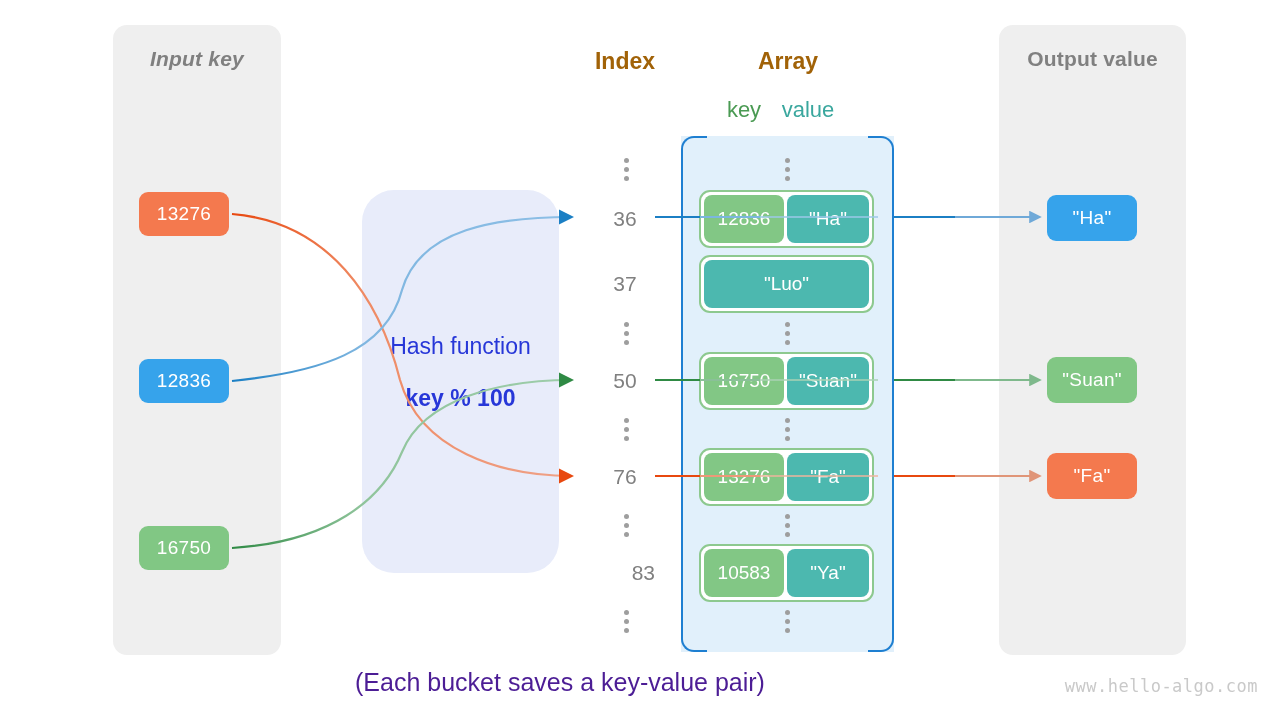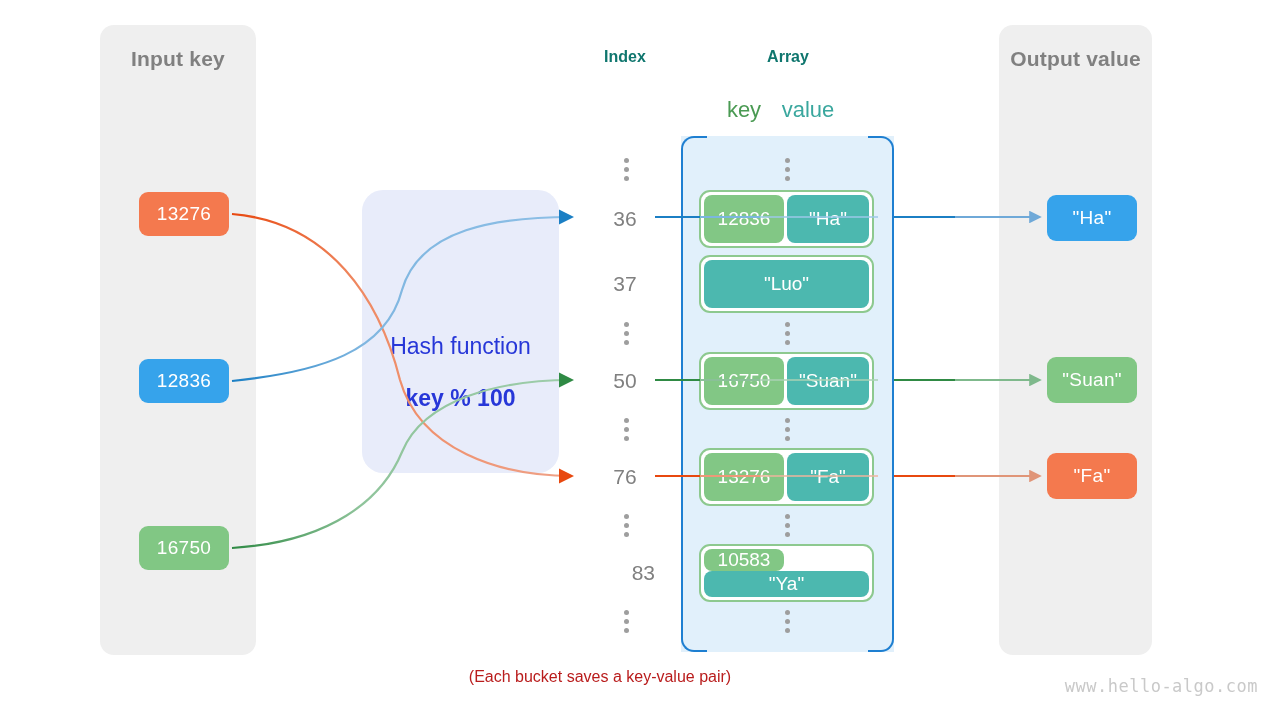--- a/index.html
+++ b/index.html
@@ -14,41 +14,41 @@
   .panel{
     position:absolute;background:#efefef;border-radius:14px;
   }
   .panel-title{
     position:absolute;width:100%;text-align:center;
     font-size:21px;font-weight:bold;color:#808080;letter-spacing:.2px;
   }
 
   
   .col-head{
-    position:absolute;text-align:center;font-size:16px;font-weight:bold;
-    color:#0f766e;
+    position:absolute;text-align:center;font-size:23px;font-weight:bold;
+    color:#a16207;
   }
   .sub-head{
     position:absolute;text-align:center;font-size:22px;font-weight:normal;
   }
 
   
   .pill{
     position:absolute;border-radius:9px;display:flex;align-items:center;
     justify-content:center;color:#ffffff;font-size:19px;letter-spacing:.3px;
     box-sizing:border-box;
   }
   .pill.orange{background:#f4794e;}
   .pill.blue{background:#36a3eb;}
   .pill.green{background:#81c784;}
 
   
   #hashbox{
-    position:absolute;left:362px;top:190px;width:197px;height:283px;
-    background:#e8ecfa;border-radius:21px;
+    position:absolute;left:362px;top:190px;width:197px;height:383px;
+    background:#e8ecfa;border-radius:32px;
   }
   .hash-line{
     position:absolute;width:100%;text-align:center;color:#2737d8;
   }
   #hash-l1{top:143px;font-size:23px;}
   #hash-l2{top:195px;font-size:23px;font-weight:bold;}
 
   
   .idx{
     position:absolute;width:60px;text-align:center;font-size:21px;color:#808080;
@@ -83,33 +83,33 @@
   }
   .bucket .k{width:80px;background:#82c785;margin-right:3px;}
   .bucket .v{flex:1;background:#4cb8af;}
 
   
   #wires{position:absolute;left:0;top:0;width:1280px;height:720px;}
 
   
   #caption{
     position:absolute;left:0;top:668px;width:1120px;text-align:center;
-    font-size:16px;color:#b91c1c;padding-left:40px;
+    font-size:25px;color:#4c1d95;
   }
   #watermark{
     position:absolute;right:22px;top:676px;font-size:17px;color:#c9c9c9;
     font-family:"DejaVu Sans Mono","Liberation Mono",monospace;letter-spacing:.5px;
   }
 </style>
 </head>
 <body>
 
 <div id="stage">
 
-  <div class="panel" id="input-panel" style="left:100px;top:25px;width:156px;height:630px;">
+  <div class="panel" id="input-panel" style="left:113px;top:25px;width:168px;height:630px;font-style:italic;">
     <div class="panel-title" style="top:22px;">Input key</div>
   </div>
 
   <div class="pill orange" style="left:139px;top:192px;width:90px;height:44px;">13276</div>
   <div class="pill blue" style="left:139px;top:359px;width:90px;height:44px;">12836</div>
   <div class="pill green" style="left:139px;top:526px;width:90px;height:44px;">16750</div>
 
   <div id="hashbox">
     <div class="hash-line" id="hash-l1">Hash function</div>
     <div class="hash-line" id="hash-l2">key % 100</div>
@@ -192,33 +192,33 @@
       <div class="k">13276</div>
       <div class="v">"Fa"</div>
     </div>
 
     <div class="dots" style="left:96px;top:378px;">
         <i></i>
         <i></i>
         <i></i>
       </div>
 
-    <div class="bucket" style="top:408px;flex-direction:column;">
+    <div class="bucket" style="top:408px;">
       <div class="k">10583</div>
       <div class="v">"Ya"</div>
     </div>
 
     <div class="dots" style="left:96px;top:474px;">
         <i></i>
         <i></i>
         <i></i>
       </div>
   </div>
 
-  <div class="panel" id="output-panel" style="left:999px;top:25px;width:153px;height:630px;">
+  <div class="panel" id="output-panel" style="left:999px;top:25px;width:187px;height:630px;">
     <div class="panel-title" style="top:22px;">Output value</div>
   </div>
 
   <div class="pill blue" style="left:1047px;top:195px;width:90px;height:46px;">"Ha"</div>
   <div class="pill green" style="left:1047px;top:357px;width:90px;height:46px;">"Suan"</div>
   <div class="pill orange" style="left:1047px;top:453px;width:90px;height:46px;">"Fa"</div>
 
   <svg id="wires" viewBox="0 0 1280 720" xmlns="http://www.w3.org/2000/svg">
     <defs>
       <marker id="arw-blue" markerWidth="7" markerHeight="7" refX="6" refY="3.5" orient="auto">

